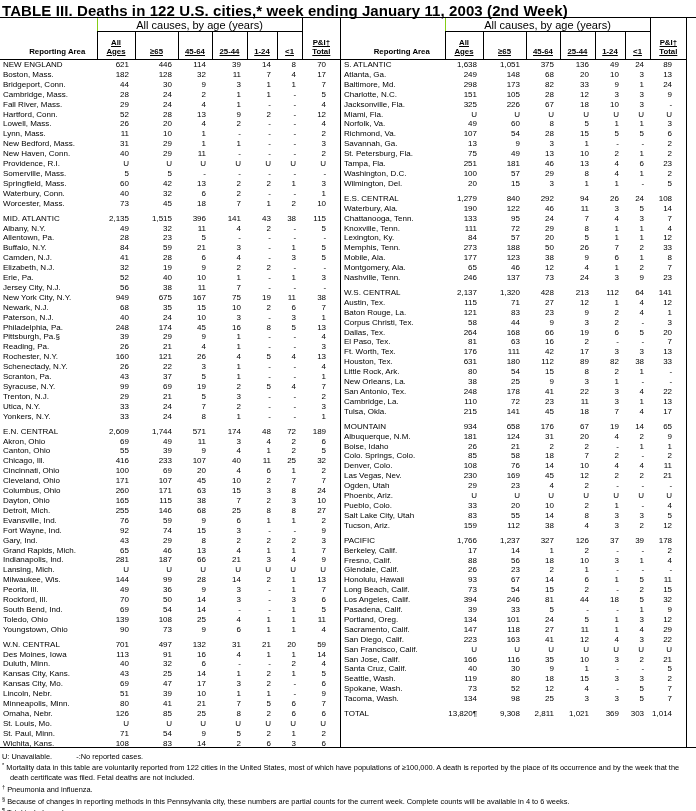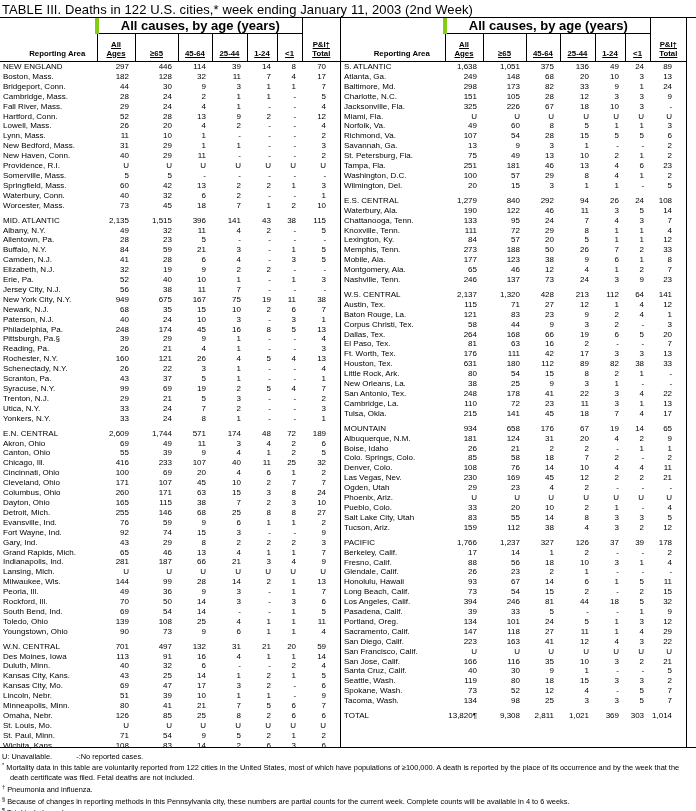--- a/index.html
+++ b/index.html
@@ -3,37 +3,37 @@
 <meta charset="utf-8">
 <style>
   html,body { margin:0; padding:0; background:#fff; }
   .page {
     position:relative; width:696px; height:811px; background:#fff;
     font-family:"Liberation Sans","DejaVu Sans",sans-serif; color:#000;
     overflow:hidden;
   }
   .title {
     position:absolute; top:2px; left:2px;
-    font-size:13px; font-weight:normal; letter-spacing:0.1px; white-space:nowrap;
+    font-size:15px; font-weight:bold; letter-spacing:0.1px; white-space:nowrap;
   }
   .tablewrap {
     position:absolute; top:17px; left:0; width:696px; height:729px;
     border-top:1px solid #000; border-bottom:1px solid #000;
     display:flex; box-sizing:content-box;
   }
   .half { box-sizing:border-box; border-right:1px solid #000; }
   .half-left  { width:341px; }
   .half-right { width:346px; }
   table { border-collapse:collapse; table-layout:fixed; width:100%; }
   th, td { padding:0; margin:0; overflow:hidden; white-space:nowrap; }
   
   tr.grprow th { height:13px; }
   th.grp {
-    border-left:4px solid #84cc16; border-bottom:1px solid #000;
-    font-size:13px; font-weight:bold; text-align:center; vertical-align:middle;
+    border-left:1px solid #84cc16; border-bottom:1px solid #000;
+    font-size:11px; font-weight:normal; text-align:center; vertical-align:middle;
   }
   th.pih-top { border-left:1px solid #000; }
   tr.colrow th {
     height:24px; border-bottom:1px solid #000;
     font-size:7.8px; font-weight:bold; vertical-align:bottom; padding-bottom:3px;
   }
   tr.colrow th.ra { text-align:center; padding-left:18px; }
   tr.colrow th.ch { border-left:1px solid #000; text-align:center; white-space:pre-line; line-height:8.5px;text-decoration:underline; }
   
   tbody td { height:9.9px; line-height:9.9px; font-size:8px; }
@@ -84,21 +84,21 @@
             <th class="ch">25-44</th>
             <th class="ch">1-24</th>
             <th class="ch">&lt;1</th>
             <th class="ch">P&amp;I†
 Total</th>
           </tr>
         </thead>
         <tbody id="tbody-left">
             <tr>
               <td class="area">NEW ENGLAND</td>
-              <td class="num">297</td>
+              <td class="num">621</td>
               <td class="num">446</td>
               <td class="num">114</td>
               <td class="num">39</td>
               <td class="num">14</td>
               <td class="num">8</td>
               <td class="num pi">70</td>
             </tr>
             <tr>
               <td class="area">Boston, Mass.</td>
               <td class="num">182</td>

